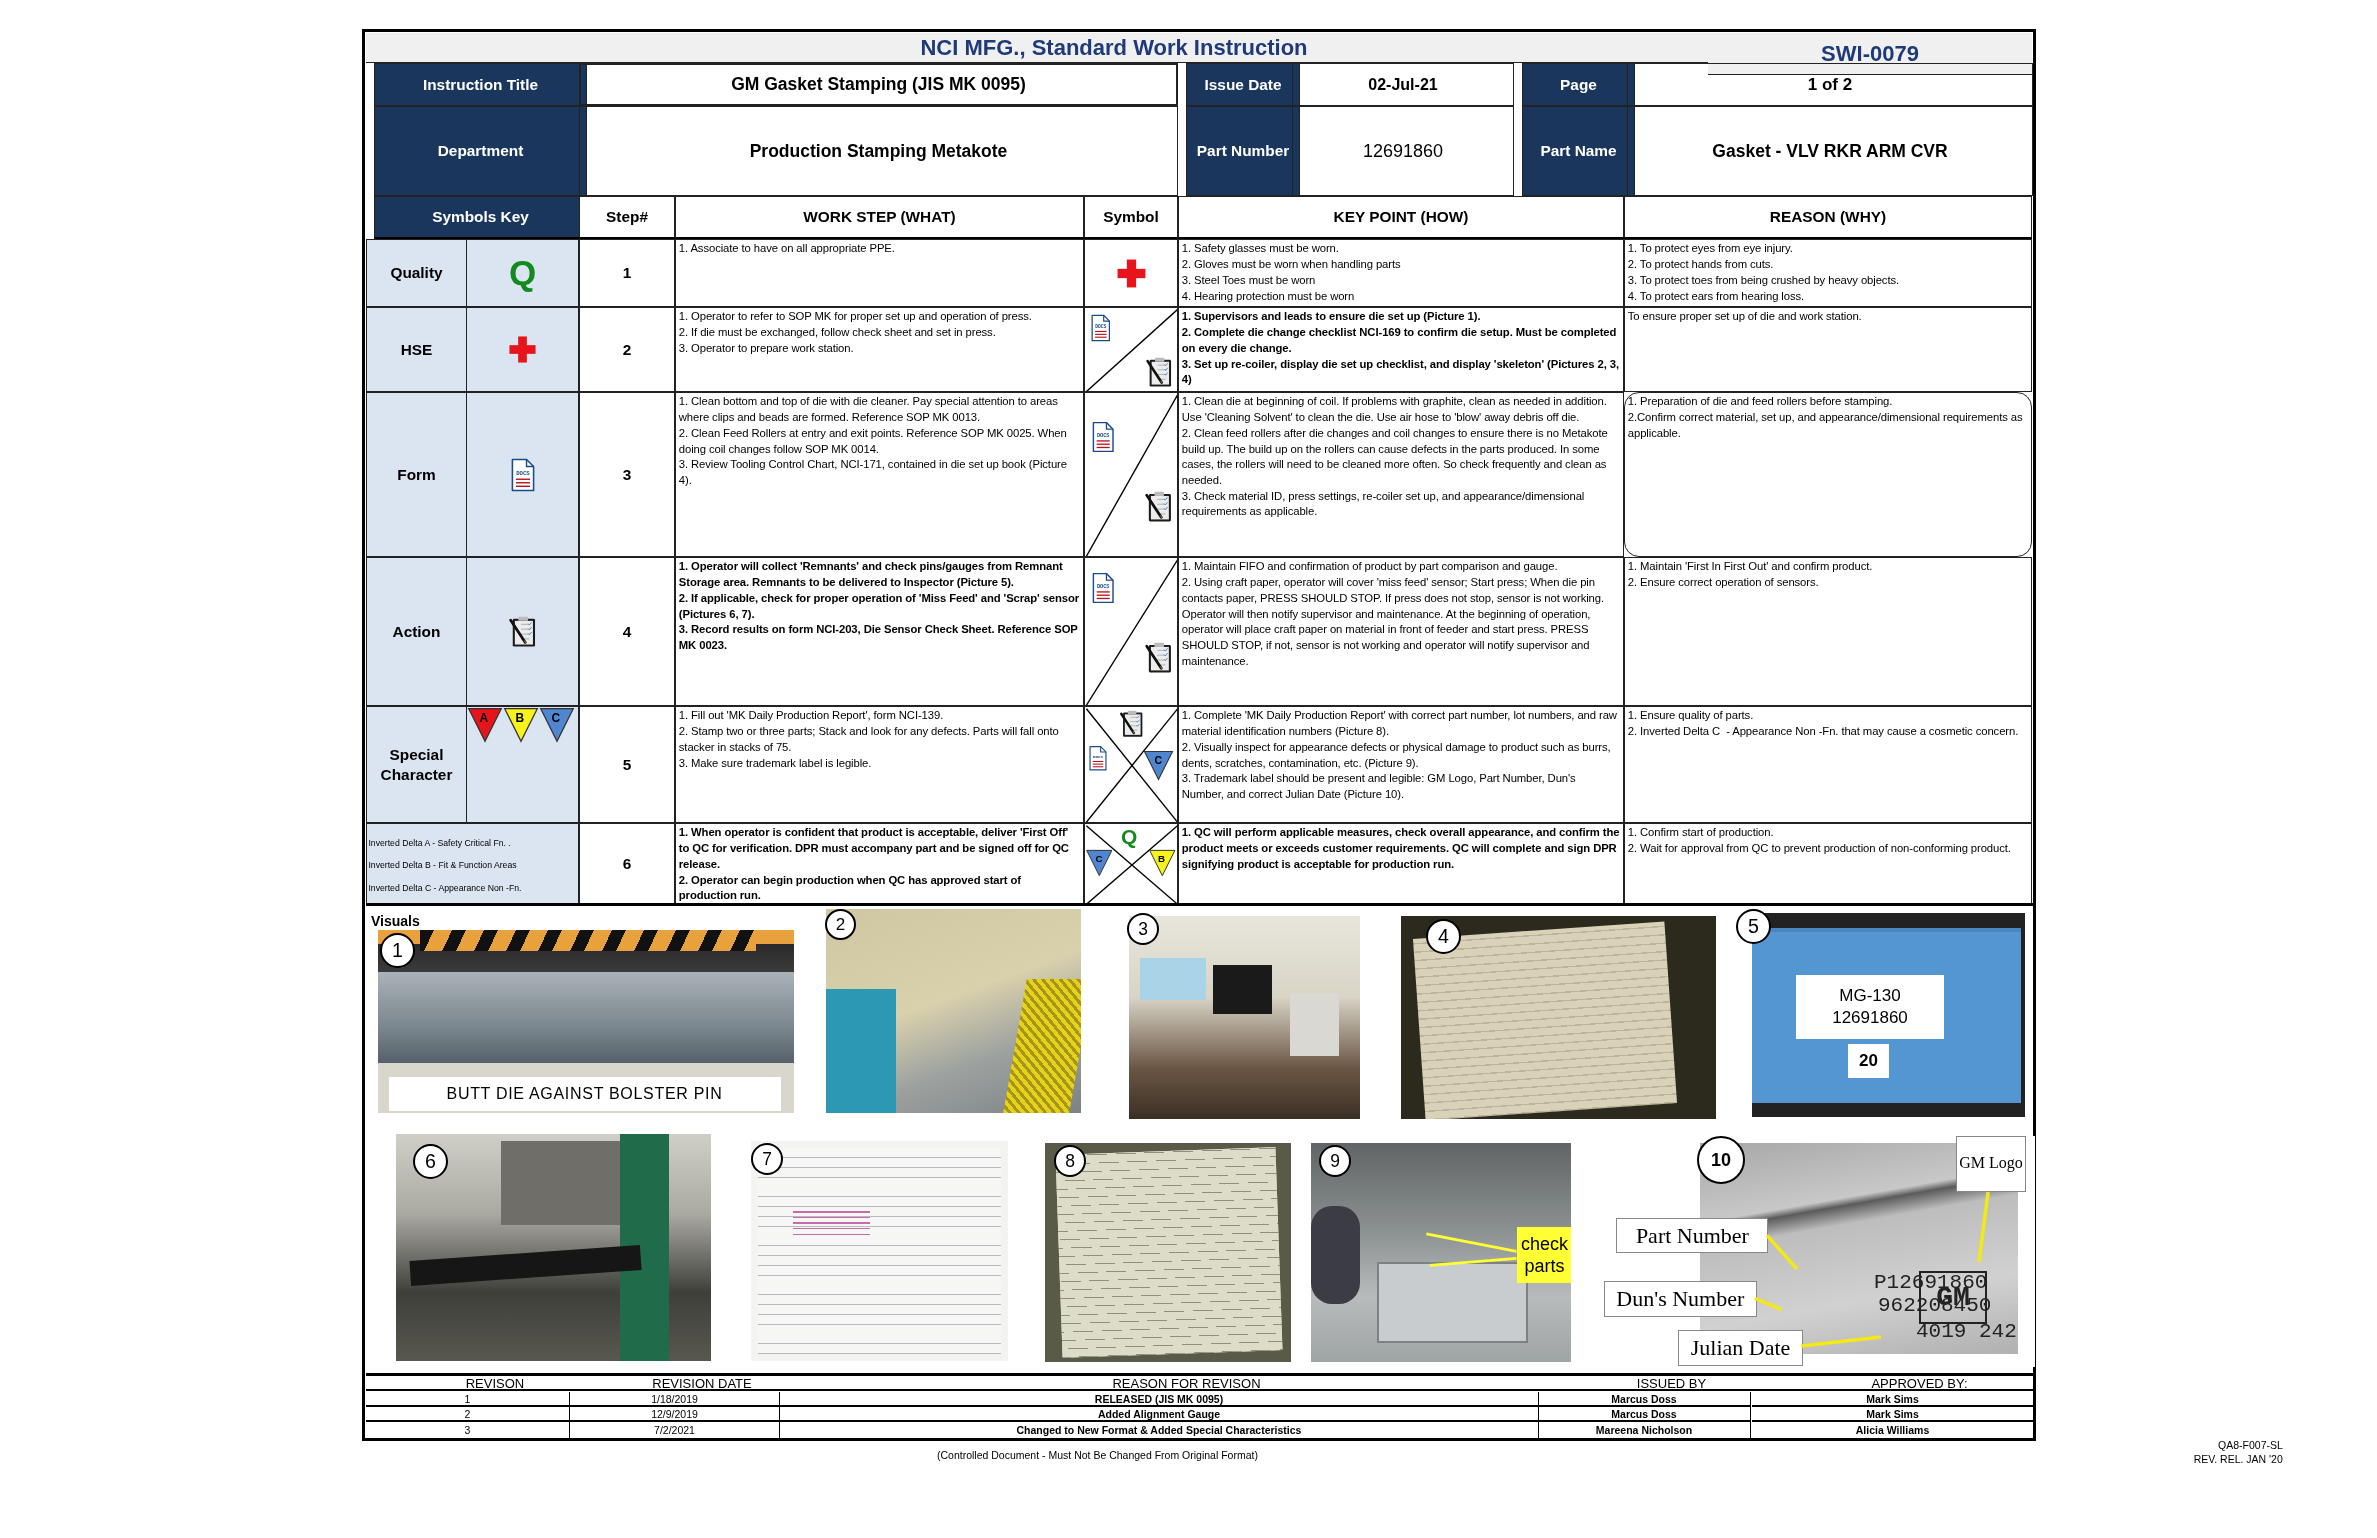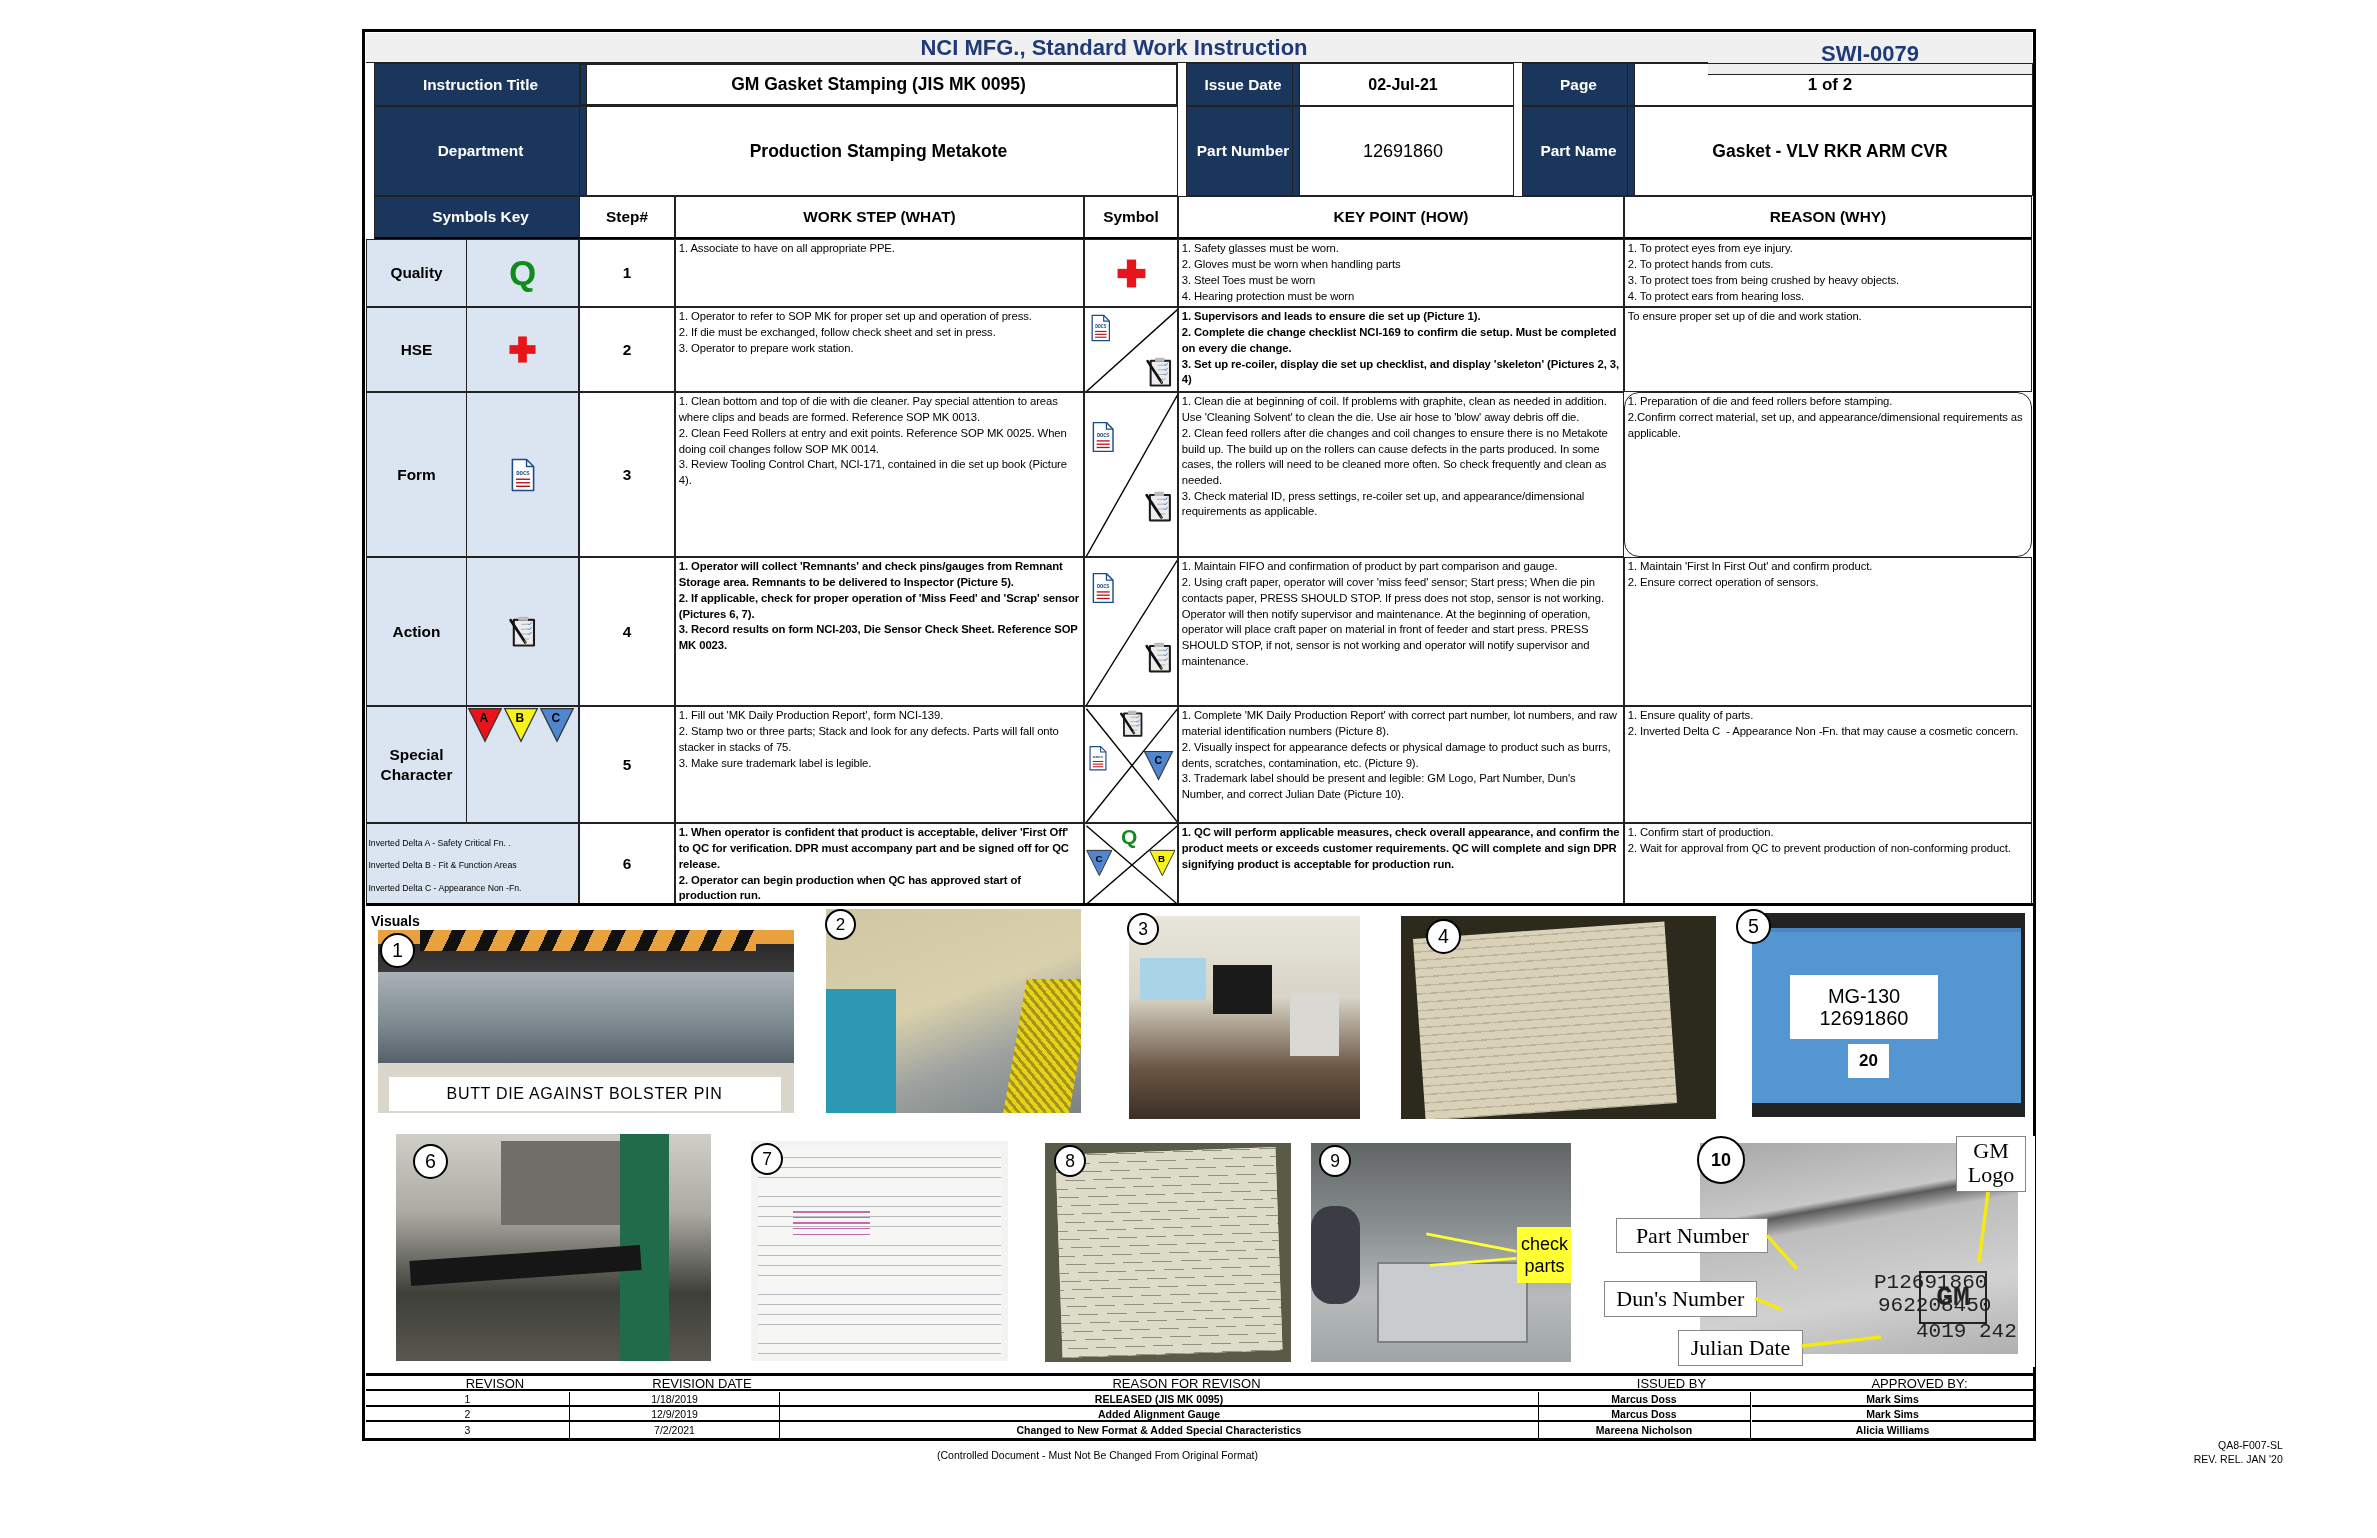--- a/index.html
+++ b/index.html
@@ -304,21 +304,21 @@
 </div>
 <div class="num-badge" style="left:1127px;top:913px;width:32px;height:32px;font-size:17.5px;">3</div>
 
 <div class="photo" style="left:1401px;top:916px;width:315px;height:203px;background:#2c2a1c;">
   <div style="position:absolute;left:17.5px;top:14px;width:252px;height:182px;background:repeating-linear-gradient(0deg,#bdb59b 0 1.4px,#d9d2b9 1.4px 8.4px);transform:rotate(-4deg);"></div>
 </div>
 <div class="num-badge" style="left:1426px;top:919px;">4</div>
 
 <div class="photo" style="left:1752px;top:913px;width:273px;height:204px;background:#222;">
   <div style="position:absolute;left:0;top:15.4px;width:269px;height:171px;background:#5496d2;border-top:4.2px solid #4a86c0;"></div>
-  <div style="position:absolute;left:38px;top:62px;width:148px;height:64px;background:#fff;display:flex;flex-direction:column;align-items:center;justify-content:center;font-size:20px;line-height:22px;">
+  <div style="position:absolute;left:44px;top:62px;width:148px;height:64px;background:#fff;display:flex;flex-direction:column;align-items:center;justify-content:center;font-size:17px;line-height:22px;">
     <span>MG-130</span>
     <span>12691860</span>
   </div>
   <div style="position:absolute;left:96px;top:131px;width:41px;height:34px;background:#fff;display:flex;align-items:center;justify-content:center;font-size:17px;font-weight:bold;">20</div>
 </div>
 <div class="num-badge" style="left:1736px;top:909px;">5</div>
 
 <div class="photo" style="left:396px;top:1134px;width:315px;height:227px;background:linear-gradient(180deg,#cfcfc8 0,#aaa9a2 35%,#3f3f3a 70%,#585850 100%);">
   <div style="position:absolute;left:105px;top:7px;width:126px;height:84px;background:#6f6e68;"></div>
   <div style="position:absolute;left:224px;top:0;width:49px;height:227px;background:#1f6b4a;"></div>
@@ -347,21 +347,21 @@
   </svg>
 </div>
 <div class="num-badge" style="left:1319px;top:1145px;width:32px;height:32px;font-size:17.5px;">9</div>
 
 <div class="photo" style="left:1601px;top:1136px;width:434px;height:231px;background:#fff;">
   <div style="position:absolute;left:99px;top:7px;width:318px;height:211px;background:linear-gradient(170deg,#a7a7a7 0,#c8c8c8 30%,#5b5b5b 33%,#bdbdbd 40%,#d1d1d1 70%,#b0b0b0 100%);"></div>
   <div style="position:absolute;left:273px;top:136px;font-family:'Liberation Mono',monospace;font-size:21px;line-height:21px;color:#222;white-space:pre;">P12691860</div>
   <div style="position:absolute;left:277px;top:159px;font-family:'Liberation Mono',monospace;font-size:21px;line-height:21px;color:#222;">962208450</div>
   <div style="position:absolute;left:315px;top:185px;font-family:'Liberation Mono',monospace;font-size:21px;line-height:21px;color:#222;white-space:pre;">4019 242</div>
   <div style="position:absolute;left:318px;top:135px;width:64px;height:49px;border:2.8px solid #222;font-weight:bold;font-size:28px;display:flex;align-items:center;justify-content:center;font-family:'Liberation Mono',monospace;color:#222;">GM</div>
-  <div style="position:absolute;left:355px;top:0;width:70px;height:56px;background:#fff;border:0.7px solid #888;font-family:'Liberation Serif',serif;font-size:22px;line-height:24px;text-align:center;padding-top:2px;box-sizing:border-box;">GM Logo</div>
+  <div style="position:absolute;left:355px;top:0;width:70px;height:56px;background:#fff;border:0.7px solid #888;font-family:'Liberation Serif',serif;font-size:16px;line-height:30px;text-align:center;padding-top:11px;box-sizing:border-box;">GM Logo</div>
   <div style="position:absolute;left:15.4px;top:82px;width:150px;height:33px;background:#fff;border:0.7px solid #888;font-family:'Liberation Serif',serif;font-size:22px;display:flex;align-items:center;justify-content:center;">Part Number</div>
   <div style="position:absolute;left:2.8px;top:145px;width:151px;height:34px;background:#fff;border:0.7px solid #888;font-family:'Liberation Serif',serif;font-size:22px;display:flex;align-items:center;justify-content:center;">Dun's Number</div>
   <div style="position:absolute;left:77px;top:194px;width:123px;height:34px;background:#fff;border:0.7px solid #888;font-family:'Liberation Serif',serif;font-size:22px;display:flex;align-items:center;justify-content:center;">Julian Date</div>
   <svg width="434" height="231" style="position:absolute;left:0;top:0" viewBox="0 0 620 330">
     <line x1="237" y1="142" x2="280" y2="190" stroke="#f4ea12" stroke-width="5"></line>
     <line x1="220" y1="232" x2="258" y2="248" stroke="#f4ea12" stroke-width="5"></line>
     <line x1="286" y1="300" x2="400" y2="287" stroke="#f4ea12" stroke-width="5"></line>
     <line x1="553" y1="80" x2="540" y2="180" stroke="#f4ea12" stroke-width="5"></line>
   </svg>
 </div>

